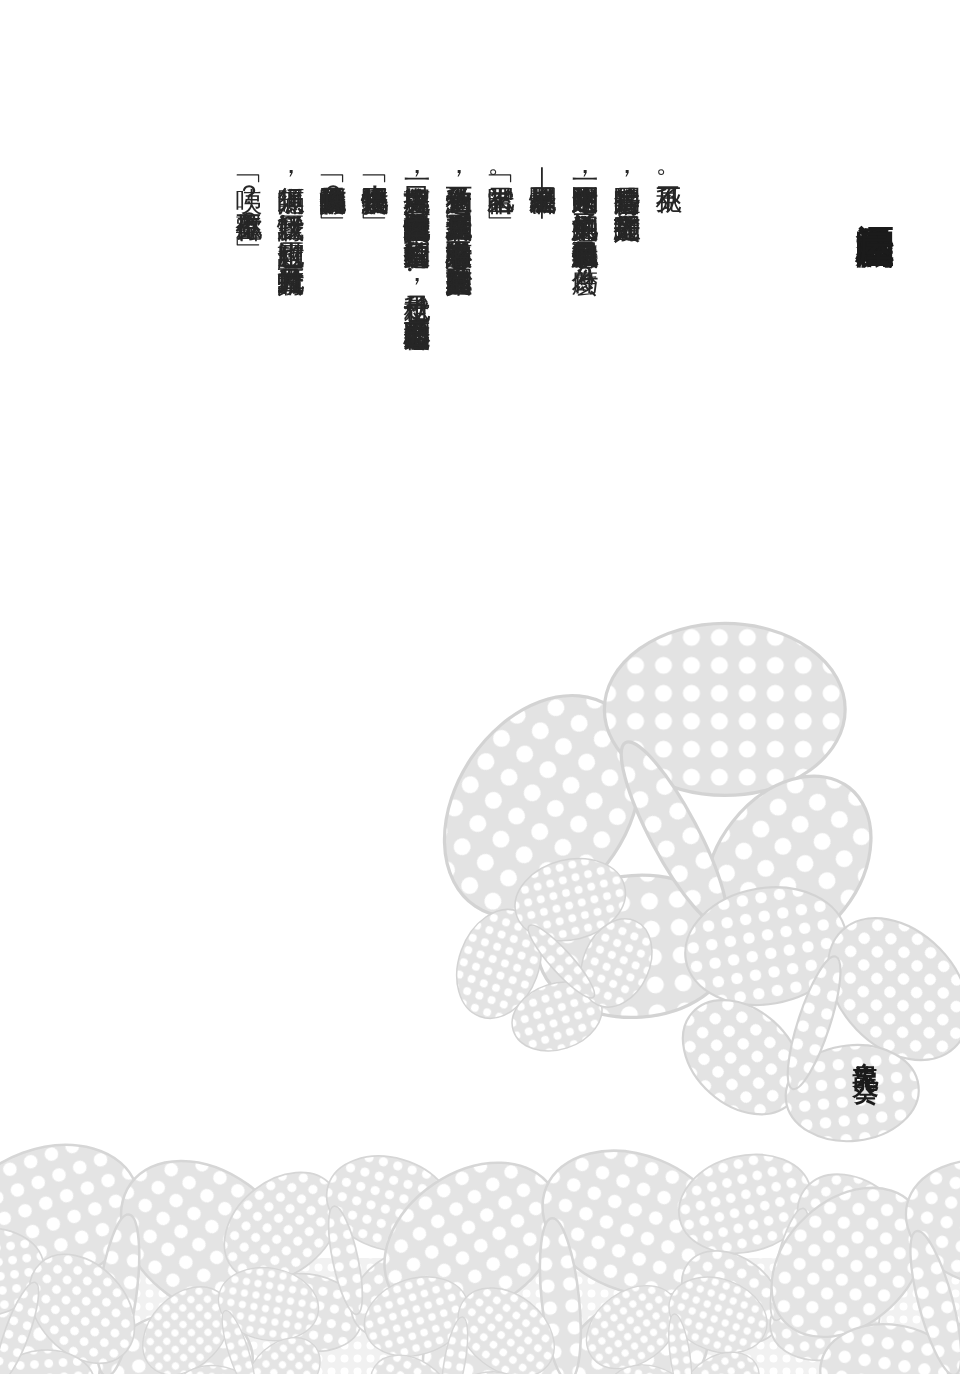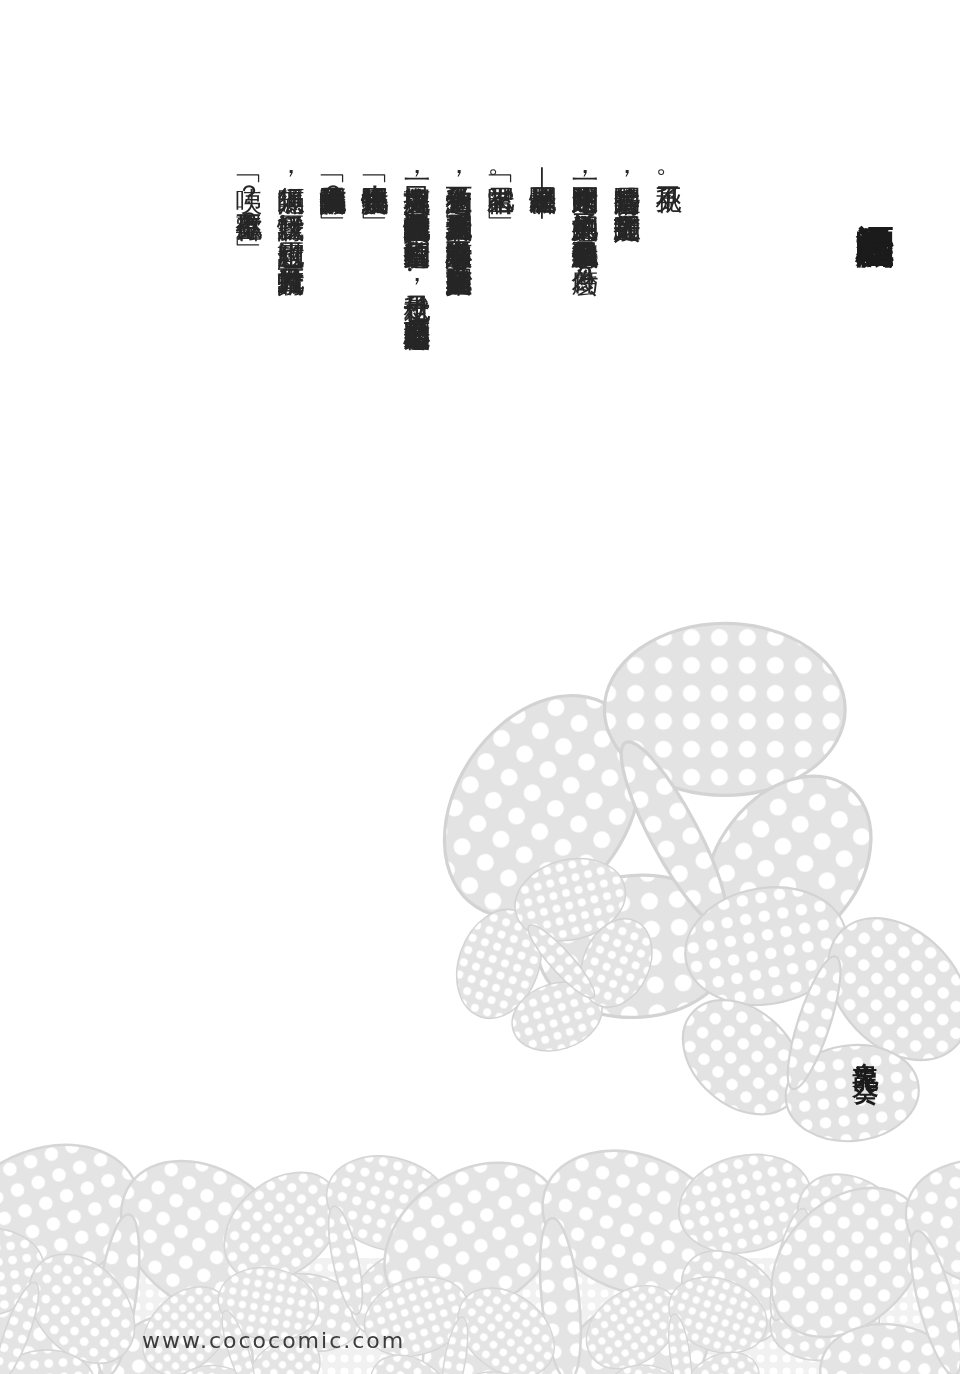--- a/index.html
+++ b/index.html
@@ -137,15 +137,14 @@
       <p>不愧是忍者機關屋——</p>
       <p>「來當忍者吧。」</p>
       <p>在秋子這句邀約之下，我們來到名為「大江戶忍者鬼屋」，不知道是精心設計還是隨意取名，聽起來莫名其妙的主題樂園。</p>
       <p>入口處立著一塊招牌，上頭畫著一隻蛤蟆怪在池畔逼近一名女忍者的詭異圖案，看到這幅招牌的秋……也就是秋子，發出宛如自己遇襲的聲音而開心不已。</p>
       <p>「快點進去找那隻蛤蟆怪吧！」</p>
       <p>「真的有那種詭異的蛤蟆傢伙嗎？」</p>
       <p>無須隱瞞，我討厭妖怪，也討厭幽靈。而且尤其討厭蛤蟆。</p>
       <p>「咦？你不喜歡鬼屋？」</p>
     </div>
 
-    <div class="watermark">www.cococomic.com</div>
   </div>
 </div>
 
 </body></html>

